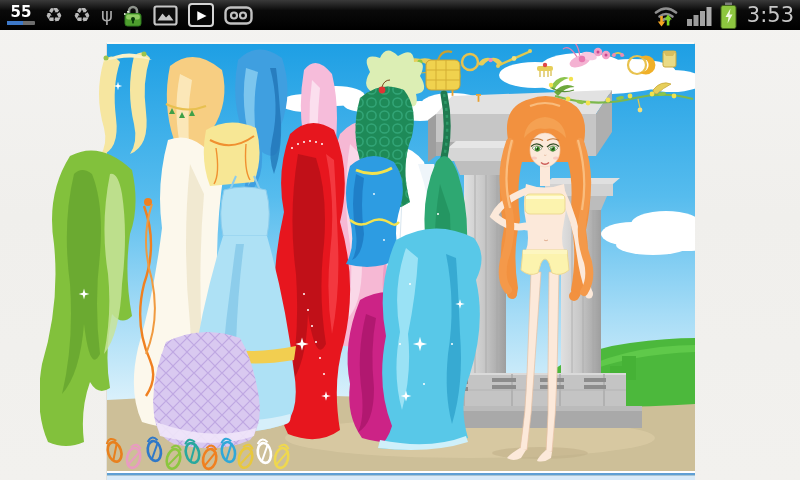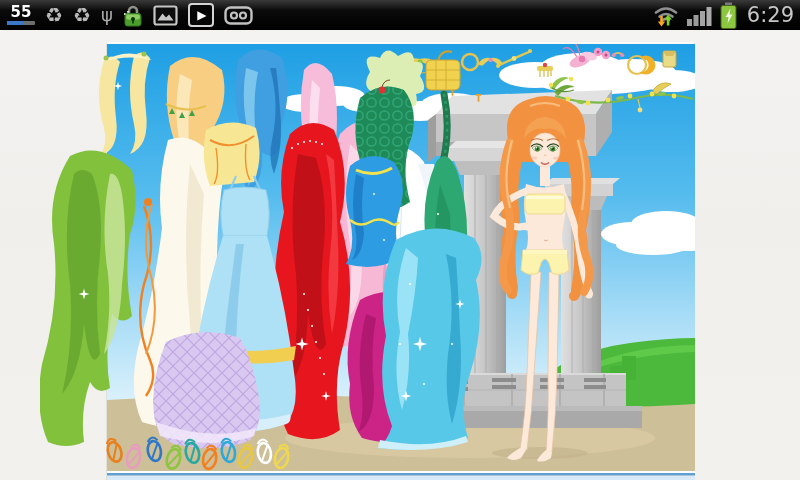--- a/index.html
+++ b/index.html
@@ -82,21 +82,21 @@
         <rect x="1" y="14" width="5" height="7" fill="#9C9C9C"></rect>
         <rect x="7.5" y="10" width="5" height="11" fill="#9C9C9C"></rect>
         <rect x="14" y="6" width="5" height="15" fill="#A4A4A4"></rect>
         <rect x="20.5" y="2" width="5" height="19" fill="#ABABAB"></rect>
       </svg>
       <svg width="17" height="27" viewBox="0 0 17 27">
         <rect x="5" y="0.5" width="7" height="3.5" fill="#7A7A7A"></rect>
         <rect x="1" y="3.5" width="15" height="23" rx="2" stroke="#44641C" fill="#8DC63F"></rect>
         <path d="M10.5,6.5 L5.5,15 h3 L7.5,21.5 L12.5,12.5 h-3 Z" fill="#F2F8E4"></path>
       </svg>
-      <span class="sb-time">6:29</span>
+      <span class="sb-time">3:53</span>
     </div>
   </div>
 
   <div class="game-frame"></div>
 
   <svg class="scene" viewBox="0 0 655 436">
     <defs>
       <linearGradient id="skyGrad" x1="0" y1="0" x2="0" y2="1">
         <stop offset="0" stop-color="#1E9FE4"></stop>
           <stop offset="0.35" stop-color="#56BCEE"></stop>

